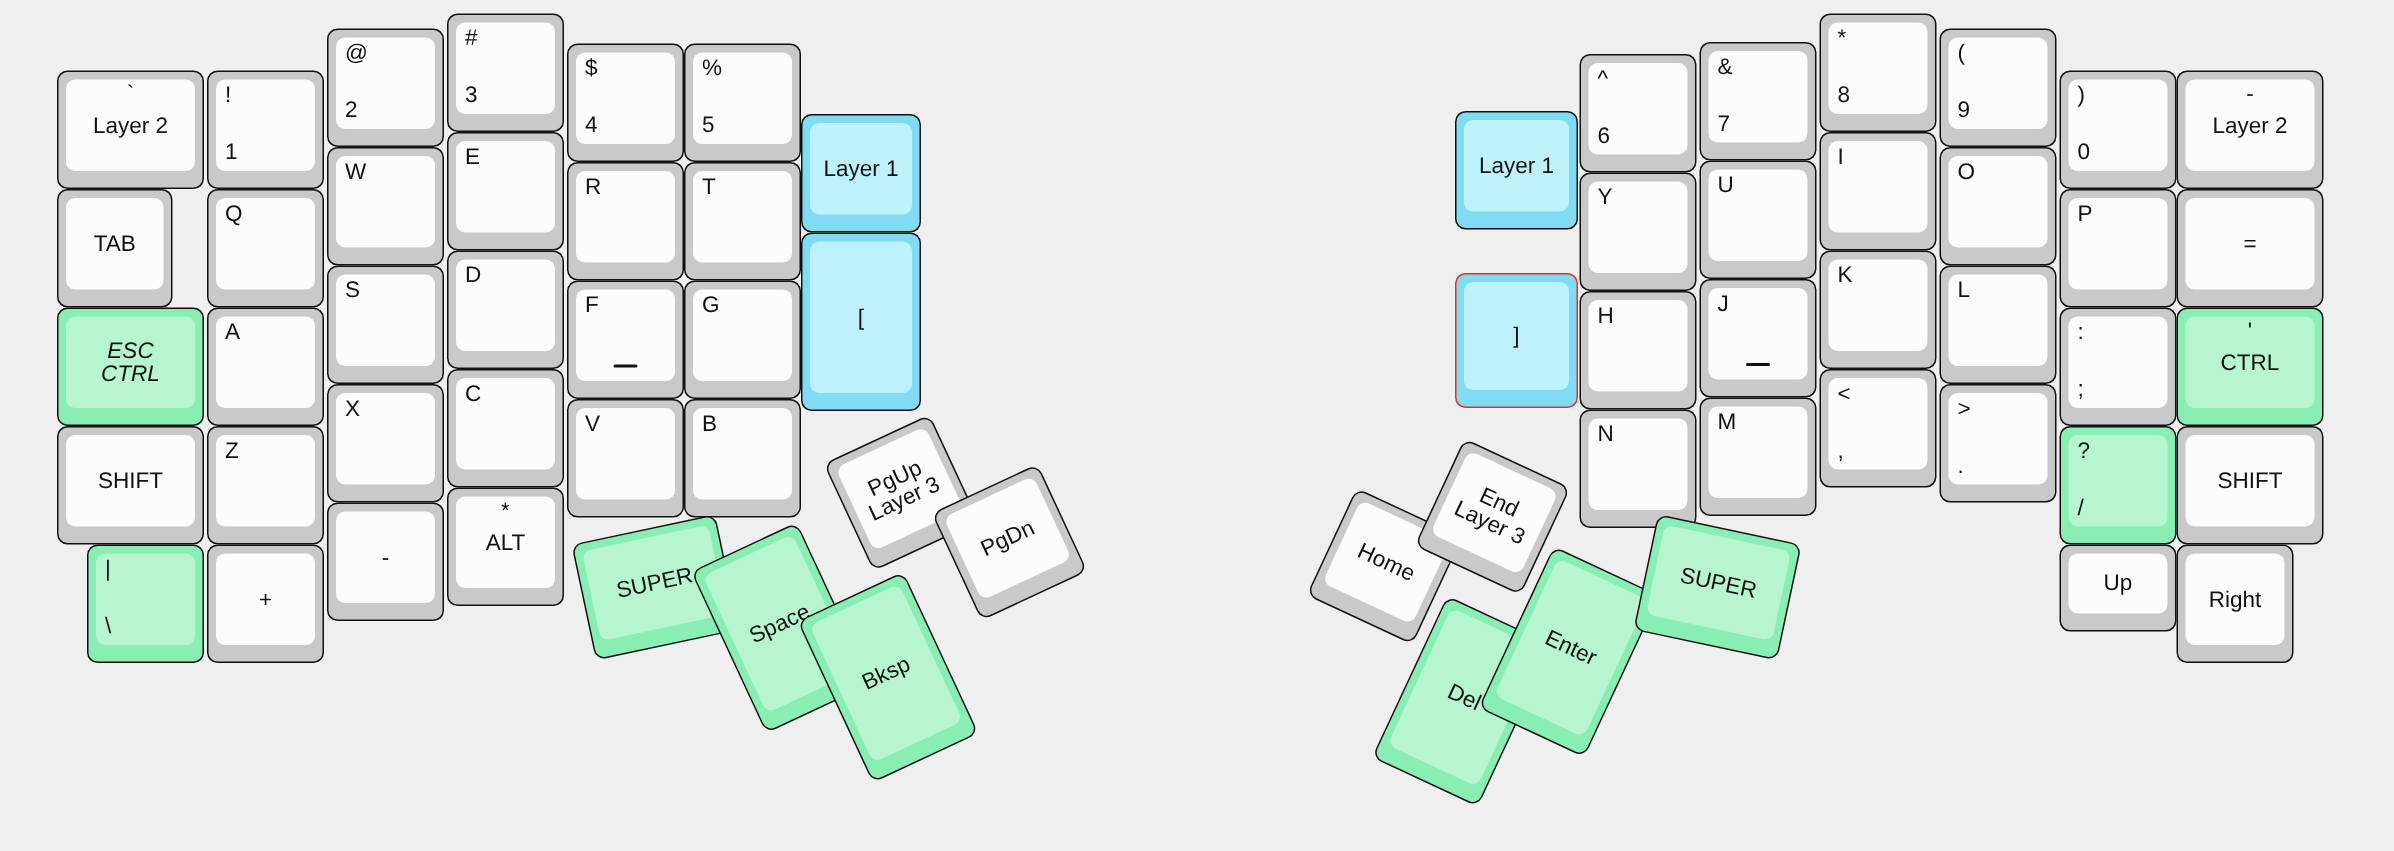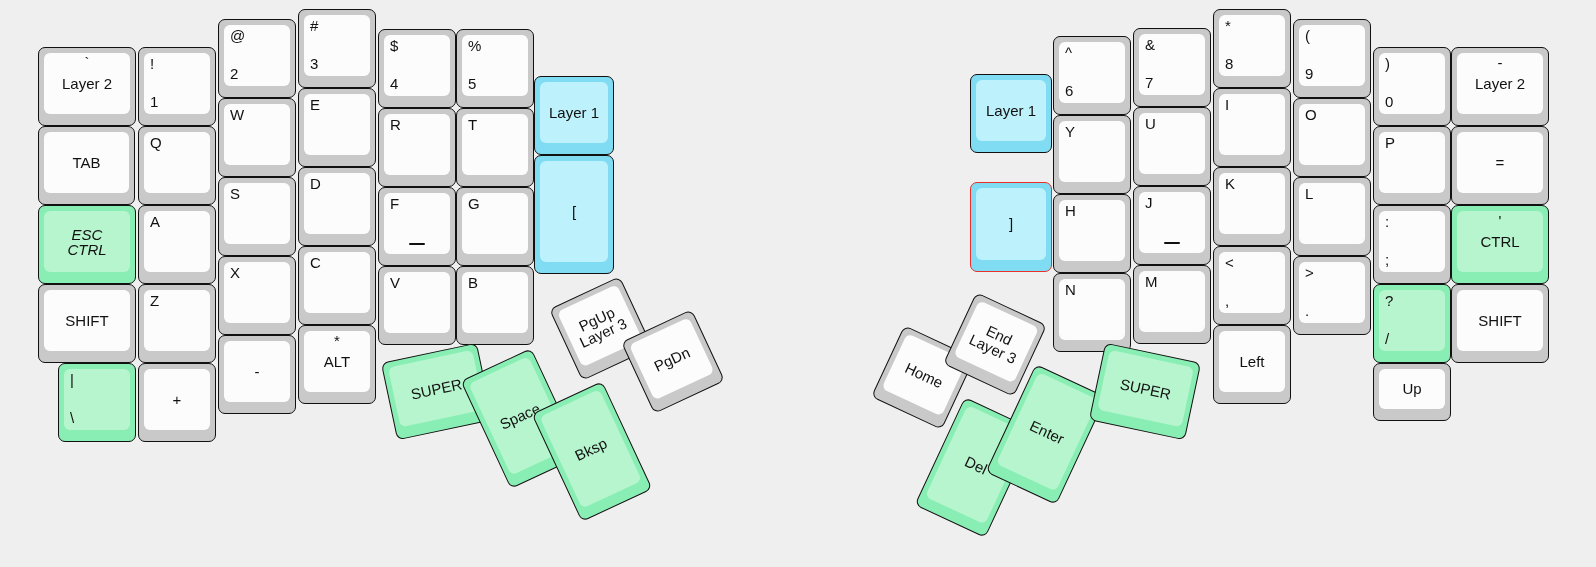--- a/index.html
+++ b/index.html
@@ -66,21 +66,21 @@
 </head>
 <body style="background: rgb(239, 239, 239);">
 
 <div id="board" style="width: 1596px; height: 567px; background: rgb(239, 239, 239);">
     <div class="key plain" style="left: 38px; top: 47px; width: 98px; height: 79px; z-index: 10;">
       <div class="cap">
         <div class="lg tc">`</div>
         <div class="lg ctr">Layer 2</div>
       </div>
     </div>
-    <div class="key plain" style="left: 38px; top: 126px; width: 97px; height: 79px; z-index: 11;">
+    <div class="key plain" style="left: 38px; top: 126px; width: 77px; height: 79px; z-index: 11;">
       <div class="cap">
         <div class="lg ctr">TAB</div>
       </div>
     </div>
     <div class="key green" style="left: 38px; top: 205px; width: 98px; height: 79px; z-index: 12; font-style: italic;">
       <div class="cap">
         <div class="lg ctr">ESC
 CTRL</div>
       </div>
     </div>
@@ -321,25 +321,20 @@
       <div class="cap">
         <div class="lg tl">K</div>
       </div>
     </div>
     <div class="key plain" style="left: 1213px; top: 246px; width: 78px; height: 79px; z-index: 58;">
       <div class="cap">
         <div class="lg tl">&lt;</div>
         <div class="lg bl">,</div>
       </div>
     </div>
-    <div class="key plain" style="left: 1213px; top: 325px; width: 78px; height: 79px; z-index: 59;">
-      <div class="cap">
-        <div class="lg ctr">Left</div>
-      </div>
-    </div>
     <div class="key plain" style="left: 1293px; top: 19px; width: 78px; height: 79px; z-index: 60;">
       <div class="cap">
         <div class="lg tl">(</div>
         <div class="lg bl">9</div>
       </div>
     </div>
     <div class="key plain" style="left: 1293px; top: 98px; width: 78px; height: 79px; z-index: 61;">
       <div class="cap">
         <div class="lg tl">O</div>
       </div>
@@ -396,20 +391,25 @@
     </div>
     <div class="key green" style="left: 1451px; top: 205px; width: 98px; height: 79px; z-index: 72;">
       <div class="cap">
         <div class="lg tc">'</div>
         <div class="lg ctr">CTRL</div>
       </div>
     </div>
     <div class="key plain" style="left: 1451px; top: 284px; width: 98px; height: 79px; z-index: 73;">
       <div class="cap">
         <div class="lg ctr">SHIFT</div>
+      </div>
+    </div>
+    <div class="key plain" style="left: 1451px; top: 363px; width: 78px; height: 79px; z-index: 74;">
+      <div class="cap">
+        <div class="lg ctr">Right</div>
       </div>
     </div>
     <div class="key plain" style="left: 884px; top: 338px; width: 78px; height: 79px; transform: rotate(25deg); transform-origin: 50% 50%; z-index: 75;">
       <div class="cap">
         <div class="lg ctr">Home</div>
       </div>
     </div>
     <div class="key plain" style="left: 956px; top: 305px; width: 78px; height: 79px; transform: rotate(25deg); transform-origin: 50% 50%; z-index: 76;">
       <div class="cap">
         <div class="lg ctr">End

